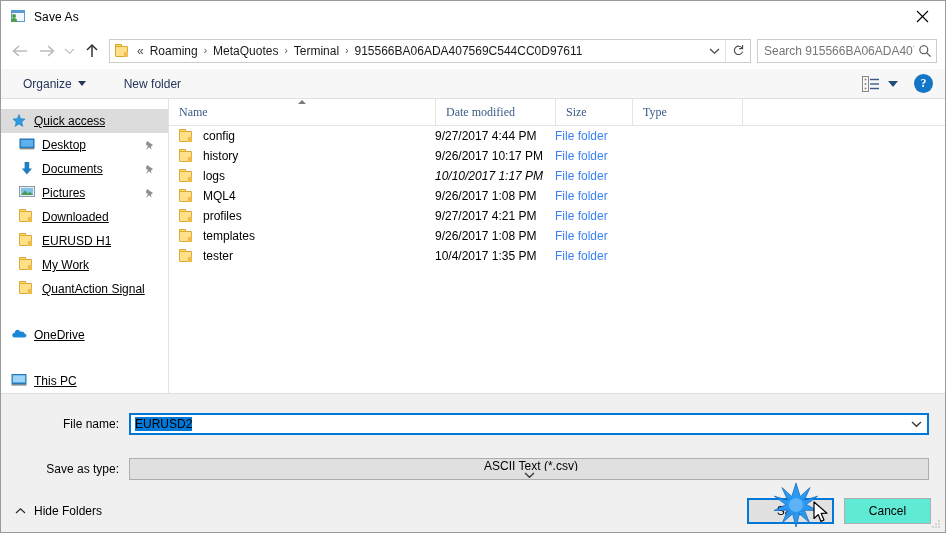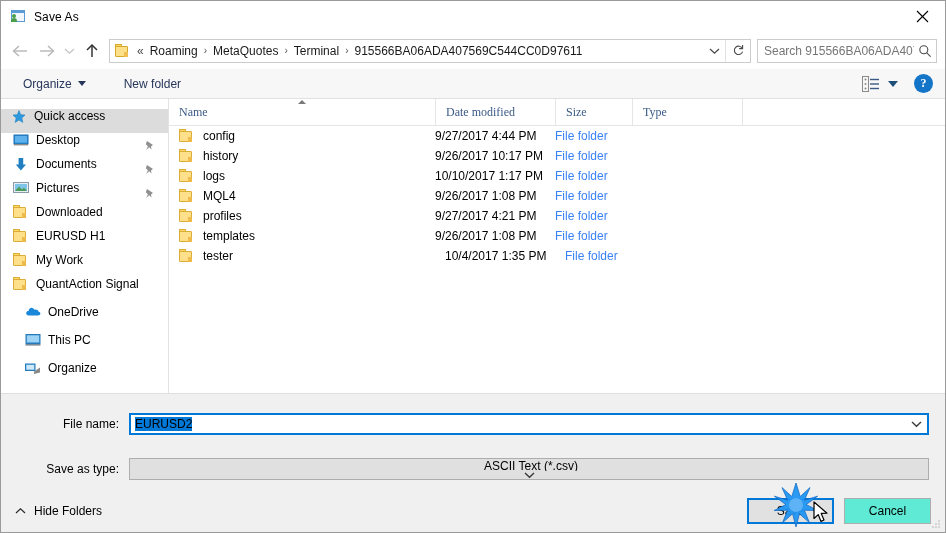--- a/index.html
+++ b/index.html
@@ -155,27 +155,27 @@
   .body-area { flex: 1 1 auto; display: flex; min-height: 0; background: #ffffff; }
 
   .sidebar {
     width: 168px; min-width: 168px;
     background: #ffffff;
     border-right: 1px solid #e3e3e3;
     padding-top: 10px;
     overflow: hidden;
   }
   .side-item {
-    height: 24px; display: flex; align-items: flex-start;
+    height: 24px; display: flex; align-items: center;
     font-size: 12px; color: #000;
-    padding-left: 10px; position: relative;
+    padding-left: 10px; position: relative; text-decoration: underline;
   }
   .side-item.selected { background: #dcdcdc; }
-  .side-item.indent1 { padding-left: 12px; }
-  .side-item.group { margin-top: 4px; padding-left: 24px; }
+  .side-item.indent1 { padding-left: 18px; }
+  .side-item.group { margin-top: 22px; padding-left: 10px; }
   .side-ico { width: 16px; height: 16px; margin-right: 7px; flex: none; position: relative; }
   .side-label { white-space: nowrap; overflow: hidden; }
   .pin {
     position: absolute; right: 14px; top: 50%; transform: translateY(-50%);
     width: 10px; height: 10px;
   }
 
   
   .ficon { position: relative; width: 16px; height: 14px; }
   .ficon .tab {
@@ -538,21 +538,21 @@
 
         <div class="frow">
           <span class="c-name" style="width:266px;">
             <span class="ficon">
                 <span class="tab"></span>
                 <span class="body"></span>
                 <span class="fold"></span>
               </span>
             <span>logs</span>
           </span>
-          <span class="c-date" style="width:120px;">10/10/2017 1:17 PM</span>
+          <span class="c-date" style="width:120px;font-style:italic;">10/10/2017 1:17 PM</span>
           <span class="c-type" style="width:110px;">File folder</span>
           <span class="c-size" style="width:77px;"></span>
         </div>
 
         <div class="frow">
           <span class="c-name" style="width:266px;">
             <span class="ficon">
                 <span class="tab"></span>
                 <span class="body"></span>
                 <span class="fold"></span>
@@ -594,21 +594,21 @@
 
         <div class="frow">
           <span class="c-name" style="width:266px;">
             <span class="ficon">
                 <span class="tab"></span>
                 <span class="body"></span>
                 <span class="fold"></span>
               </span>
             <span>tester</span>
           </span>
-          <span class="c-date" style="width:120px;margin-left:10px;">10/4/2017 1:35 PM</span>
+          <span class="c-date" style="width:120px;">10/4/2017 1:35 PM</span>
           <span class="c-type" style="width:110px;">File folder</span>
           <span class="c-size" style="width:77px;"></span>
         </div>
 
       </div>
     </div>
   </div>
 
   <div class="formzone">
     <div class="formrow">

